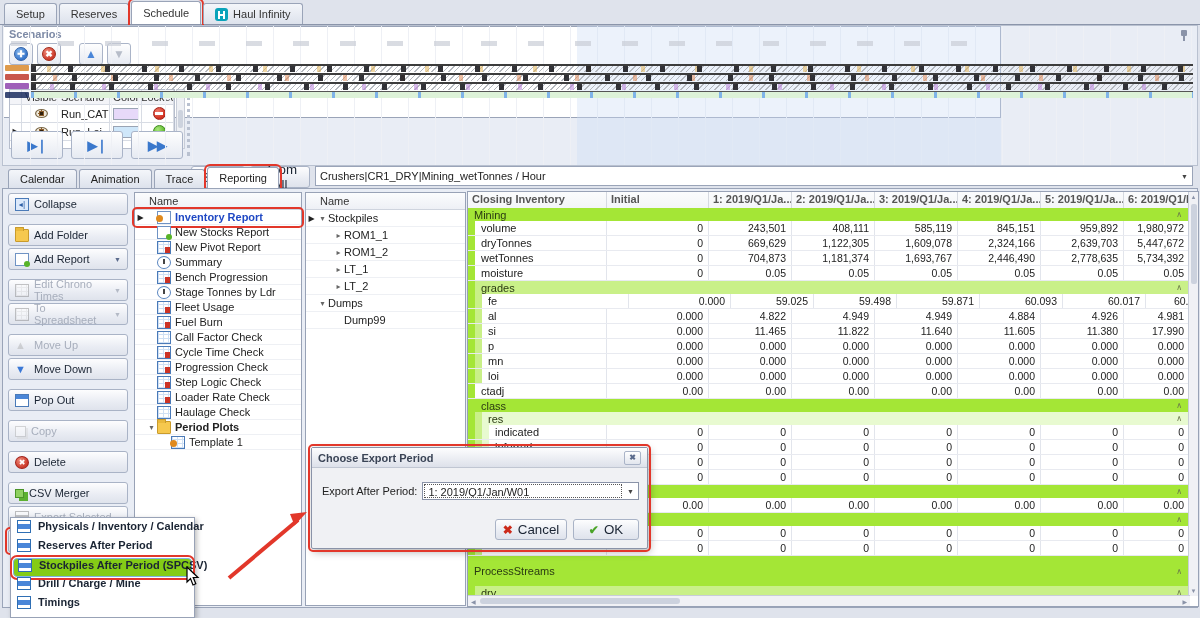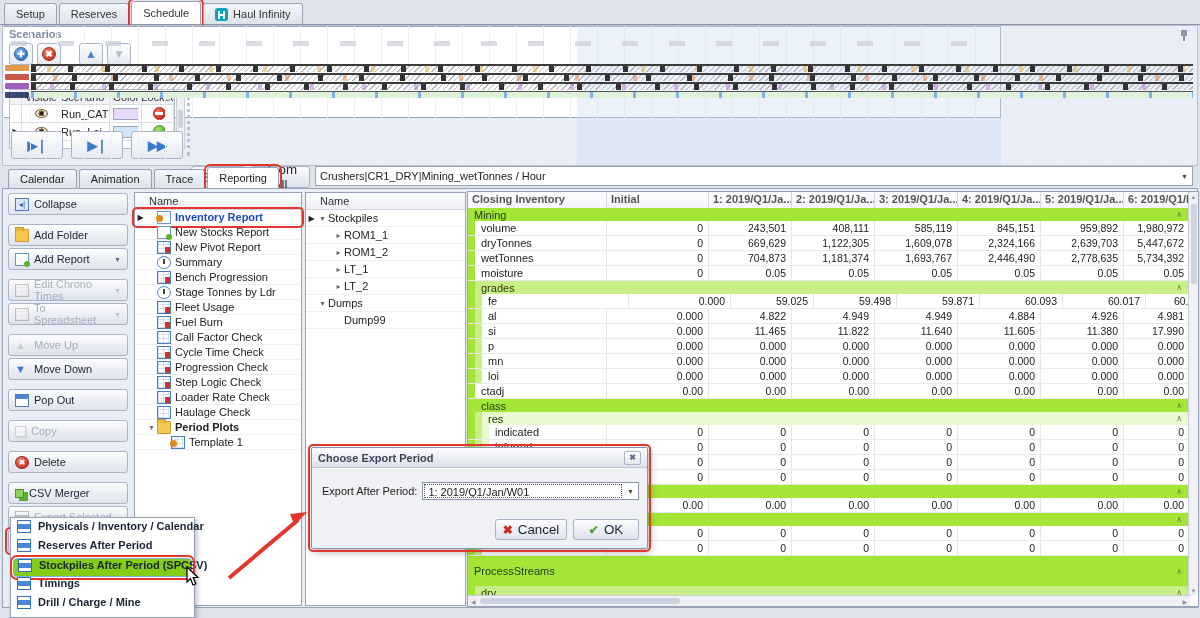--- a/index.html
+++ b/index.html
@@ -837,25 +837,25 @@
     <div class="mitem">
       <span class="si icon-csv"></span>
       <span>Reserves After Period</span>
     </div>
     <div class="mitem hl redbox">
       <span class="si icon-csv"></span>
       <span>Stockpiles After Period (SPCSV)</span>
     </div>
     <div class="mitem">
       <span class="si icon-csv"></span>
-      <span>Timings</span>
+      <span>Drill / Charge / Mine</span>
     </div>
     <div class="mitem">
       <span class="si icon-csv"></span>
-      <span>Drill / Charge / Mine</span>
+      <span>Timings</span>
     </div>
   </div>
 
 <div id="dialog" class="abs redbox">
   <div id="dlg-title">
     <span>Choose Export Period</span>
     <span id="dlg-close">✖</span>
   </div>
   <div id="dlg-row">
     <span>Export After Period:</span>

